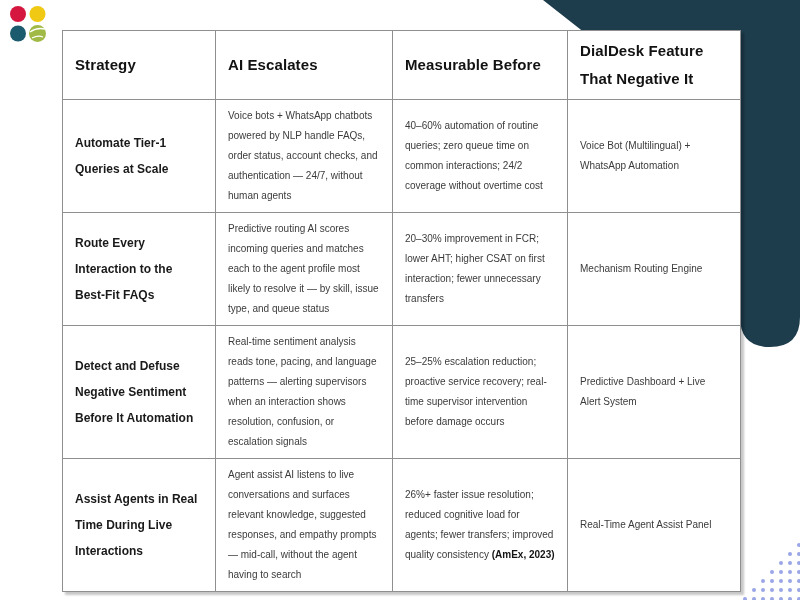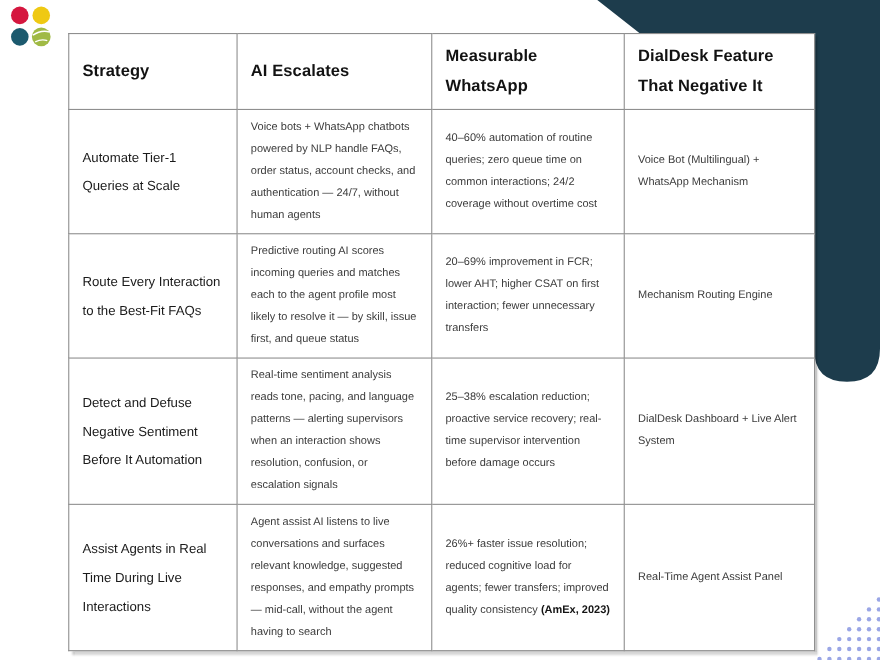--- a/index.html
+++ b/index.html
@@ -34,21 +34,21 @@
     padding:6px 12px;
     box-sizing:border-box;
     overflow:hidden;
   }
   table.grid th{
     height:64px;
     font-size:15px;font-weight:700;color:#121212;
     line-height:28px;letter-spacing:0.1px;
   }
   td.col-strategy{
-    font-size:12px;font-weight:400;color:#1a1a1a;line-height:26px;margin-left:48px;
+    font-size:12px;font-weight:700;color:#1a1a1a;line-height:26px;margin-left:48px;
   }
   td.col-mechanism, td.col-outcome, td.col-feature{
     font-size:10px;font-weight:400;color:#3b3b3b;line-height:20px;
   }
   td.justify{text-align:justify;}
   td.col-outcome b{color:#141414;}
   tbody tr:nth-child(1) td{height:105px;}
   tbody tr:nth-child(2) td{height:106px;}
   tbody tr:nth-child(3) td{height:124px;}
   tbody tr:nth-child(4) td{height:126px;}
@@ -75,42 +75,42 @@
     <colgroup>
       <col style="width:153px">
       <col style="width:177px">
       <col style="width:175px">
       <col style="width:173px">
     </colgroup>
     <thead>
       <tr>
         <th>Strategy</th>
         <th>AI Escalates</th>
-        <th>Measurable WhatsApp</th>
+        <th>Measurable Before</th>
         <th>DialDesk Feature That Negative It</th>
       </tr>
     </thead>
     <tbody id="table-body">
         <tr>
           <td class="col-strategy">Automate Tier-1 Queries at Scale</td>
           <td class="col-mechanism">Voice bots + WhatsApp chatbots powered by NLP handle FAQs, order status, account checks, and authentication — 24/7, without human agents</td>
           <td class="col-outcome">40–60% automation of routine queries; zero queue time on common interactions; 24/2 coverage without overtime cost</td>
-          <td class="col-feature">Voice Bot (Multilingual) + WhatsApp Mechanism</td>
+          <td class="col-feature">Voice Bot (Multilingual) + WhatsApp Automation</td>
         </tr>
         <tr>
           <td class="col-strategy">Route Every Interaction to the Best-Fit FAQs</td>
-          <td class="col-mechanism">Predictive routing AI scores incoming queries and matches each to the agent profile most likely to resolve it — by skill, issue first, and queue status</td>
-          <td class="col-outcome">20–69% improvement in FCR; lower AHT; higher CSAT on first interaction; fewer unnecessary transfers</td>
+          <td class="col-mechanism">Predictive routing AI scores incoming queries and matches each to the agent profile most likely to resolve it — by skill, issue type, and queue status</td>
+          <td class="col-outcome">20–30% improvement in FCR; lower AHT; higher CSAT on first interaction; fewer unnecessary transfers</td>
           <td class="col-feature">Mechanism Routing Engine</td>
         </tr>
         <tr>
           <td class="col-strategy">Detect and Defuse Negative Sentiment Before It Automation</td>
           <td class="col-mechanism">Real-time sentiment analysis reads tone, pacing, and language patterns — alerting supervisors when an interaction shows resolution, confusion, or escalation signals</td>
-          <td class="col-outcome">25–38% escalation reduction; proactive service recovery; real-time supervisor intervention before damage occurs</td>
-          <td class="col-feature">DialDesk Dashboard + Live Alert System</td>
+          <td class="col-outcome">25–25% escalation reduction; proactive service recovery; real-time supervisor intervention before damage occurs</td>
+          <td class="col-feature">Predictive Dashboard + Live Alert System</td>
         </tr>
         <tr>
           <td class="col-strategy">Assist Agents in Real Time During Live Interactions</td>
           <td class="col-mechanism">Agent assist AI listens to live conversations and surfaces relevant knowledge, suggested responses, and empathy prompts — mid-call, without the agent having to search</td>
           <td class="col-outcome justify">26%+ faster issue resolution; reduced cognitive load for agents; fewer transfers; improved quality consistency <b>(AmEx, 2023)</b></td>
           <td class="col-feature">Real-Time Agent Assist Panel</td>
         </tr>
       </tbody>
   </table>
 

